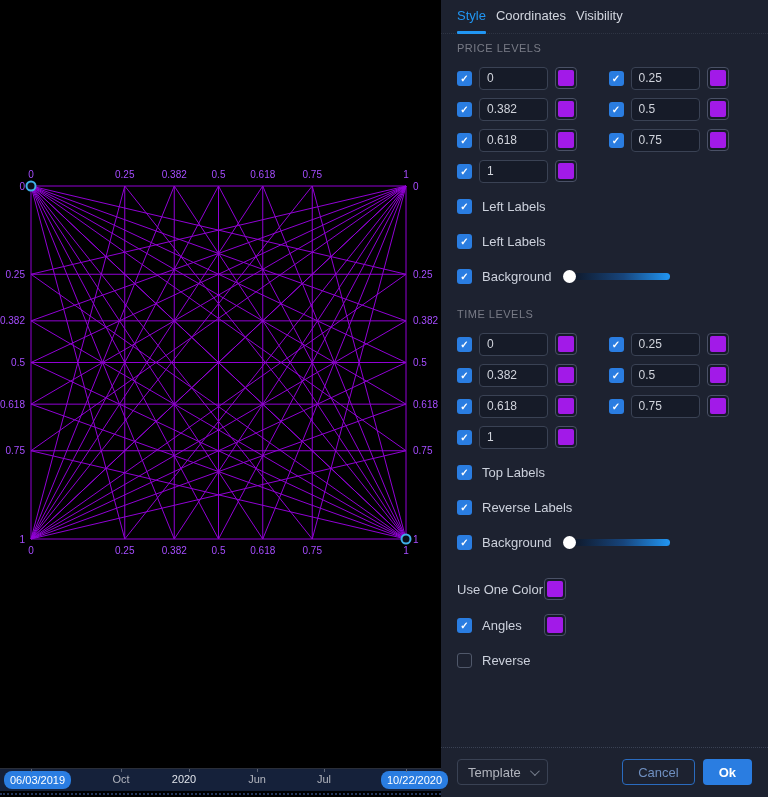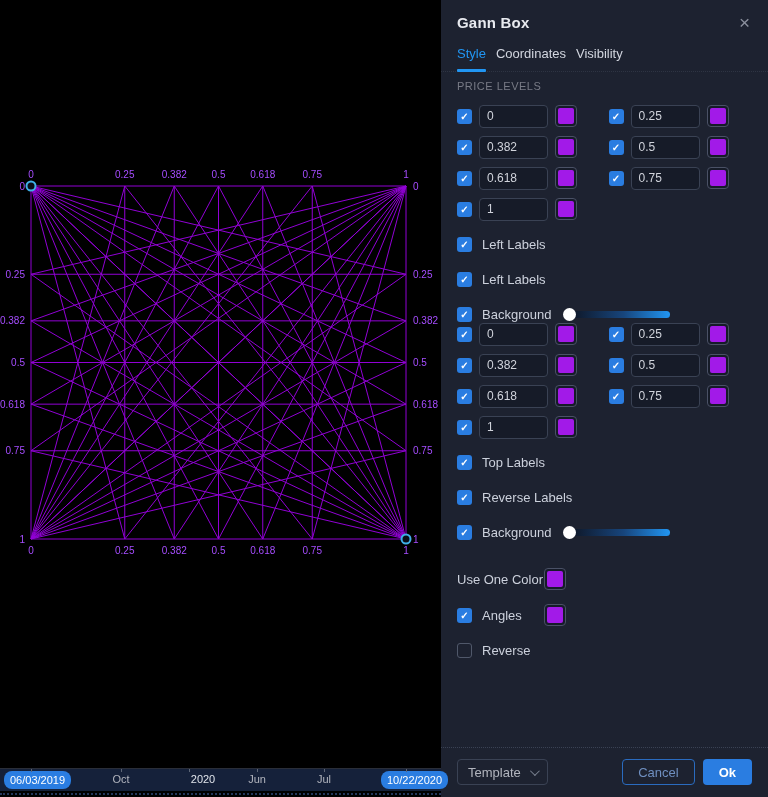--- a/index.html
+++ b/index.html
@@ -178,38 +178,34 @@
         <text x="406" y="554" fill="#a64dff" text-anchor="middle">1</text>
         <text x="25" y="542.5" fill="#a64dff" text-anchor="end">1</text>
         <text x="413" y="542.5" fill="#a64dff" text-anchor="start">1</text>
         <circle cx="31" cy="186" r="4.5" fill="#0a0e17" stroke="#3fb0e8" stroke-width="2"></circle>
         <circle cx="406" cy="539" r="4.5" fill="#0a0e17" stroke="#3fb0e8" stroke-width="2"></circle>
       </svg>
     <div class="time-axis" id="time-axis">
       <div class="date-badge" id="start-badge" style="left: 4px;">06/03/2019</div>
       <div class="date-badge" id="end-badge" style="left: 381px;">10/22/2020</div>
     <span class="month" style="left: 121px;">Oct</span>
-        <span class="month bright" style="left: 203px;">2020</span>
+        <span class="month bright" style="left: 184px;">2020</span>
         <span class="month" style="left: 257px;">Jun</span>
         <span class="month" style="left: 324px; text-align: right;">Jul</span>
         <div class="axis-tick" style="left: 31px;"></div>
         <div class="axis-tick" style="left: 121px;"></div>
         <div class="axis-tick" style="left: 189px;"></div>
         <div class="axis-tick" style="left: 257px;"></div>
         <div class="axis-tick" style="left: 324px;"></div>
         <div class="axis-tick" style="left: 406px;"></div>
       </div>
   </div>
 
   <div class="dialog">
 
-    <div class="dlg-header">
-      <span class="dlg-title">Gann Box</span>
-      <span class="close">×</span>
-    </div>
 
     <div class="tabs">
       <span class="tab active">Style</span>
       <span class="tab">Coordinates</span>
       <span class="tab">Visibility</span>
     </div>
 
     <div class="content">
 
       <div class="section-heading">PRICE LEVELS</div>
@@ -276,20 +272,21 @@
       </div>
       <div class="toggle-row">
         <span class="cb">✓</span>
         <span class="toggle-label">Background</span>
         <span class="slider">
           <span class="track"></span>
           <span class="thumb"></span>
         </span>
       </div>
 
+      <div class="section-heading second">TIME LEVELS</div>
 
       <div class="lvl-grid">
         <div class="lvl">
           <span class="cb">✓</span>
           <input class="inp" value="0" style="">
           <span class="swatch">
               <i></i>
             </span>
         </div>
         <div class="lvl">

